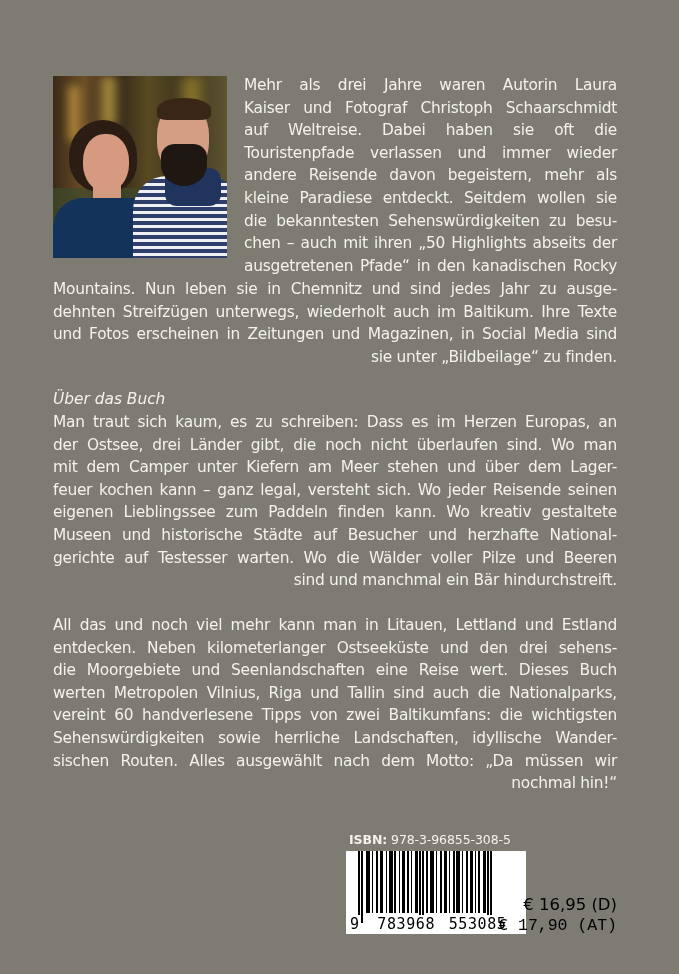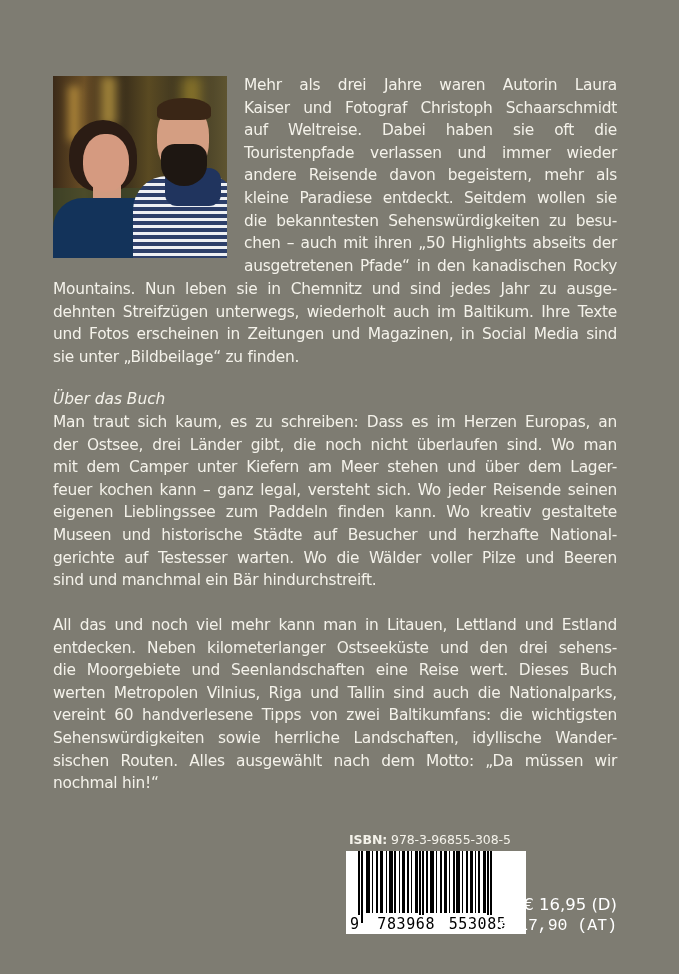--- a/index.html
+++ b/index.html
@@ -27,39 +27,39 @@
   .photo .man-hair { position:absolute; left:104px; top:22px; width:54px; height:22px; border-radius:50% 50% 20% 20%; background:#3a2616; }
   .photo .man-beard { position:absolute; left:108px; top:68px; width:46px; height:42px; border-radius:30% 30% 50% 50%; background:#1e1712; }
   .photo .man-body { position:absolute; left:80px; top:100px; width:100px; height:90px; border-radius:34px 22px 0 0;
     background: repeating-linear-gradient(180deg, #eef0f4 0 3px, #2d3f6a 3px 7px); }
   .photo .man-scarf { position:absolute; left:112px; top:92px; width:56px; height:38px; border-radius:12px; background:#20345e; }
 
   .text {
     position: absolute; font-size: 15.4px; line-height: 22.6px;
     letter-spacing: -0.25px;
   }
-  .line { display: block; white-space: nowrap; }
+  .line { display: block; white-space: nowrap; text-align: right; }
   .j { text-align: justify; text-align-last: justify; }
   .intro-right { left: 244px; top: 74px; width: 373px; }
   .intro-full { left: 53px; top: 278px; width: 564px; }
   .section-title { position:absolute; left: 53px; top: 388px; font-style: italic; font-size: 15.4px; line-height: 22.6px; }
   .para1 { left: 53px; top: 411px; width: 564px; }
   .para2 { left: 53px; top: 614px; width: 564px; }
   .isbn { position:absolute; left: 349px; top: 832px; font-size: 12.5px; color:#f4f2ea; letter-spacing: -0.1px; }
   .isbn b { font-weight: bold; }
   .barcode-box {
     position:absolute; left: 346px; top: 851px; width: 180px; height: 83px; background: #fff;
   }
   .bars { position:absolute; left: 12px; top: 0; height: 68px; display:flex; align-items:flex-start; }
   .bar { height: 62px; background:#000; }
   .bar.long { height: 72px; }
   .bar.gap { background: transparent; }
   .barcode-digits { position:absolute; left: 3px; top: 64px; font-family: "DejaVu Sans Mono", monospace; font-size: 15px; color:#000; letter-spacing: 0.6px; white-space: nowrap; }
   .barcode-digits span { background:#fff; padding: 0 1px; }
-  .price { position:absolute; right: 62px; font-size: 16.5px; line-height: 22px; text-align: right; color:#ffffff;margin-left:8px; }
+  .price { position:absolute; right: 62px; font-size: 16.5px; line-height: 22px; text-align: right; color:#000000;margin-left:8px; }
   .price1 { top: 894px; }
   .price2 { top: 915px; font-family: Liberation Mono, monospace; }
 </style>
 </head>
 <body>
 
 <div class="photo">
   <div class="bg-glow1"></div>
   <div class="bg-glow2"></div>
   <div class="bg-glow3"></div>

